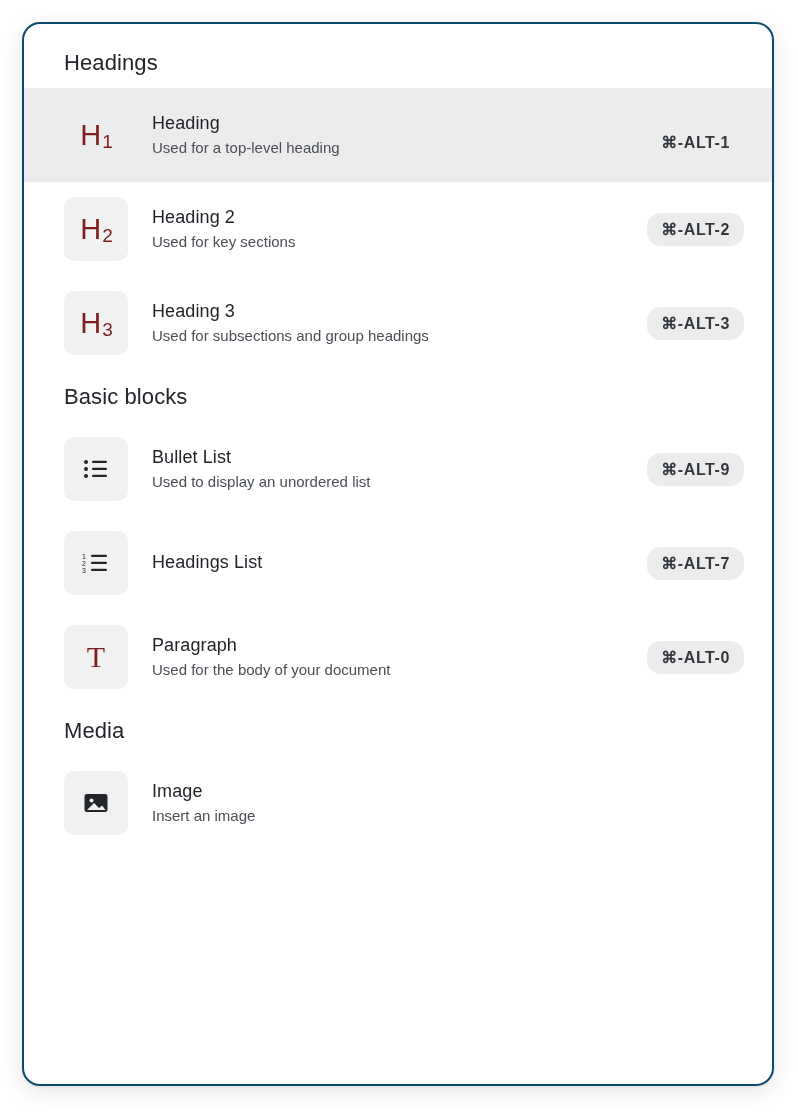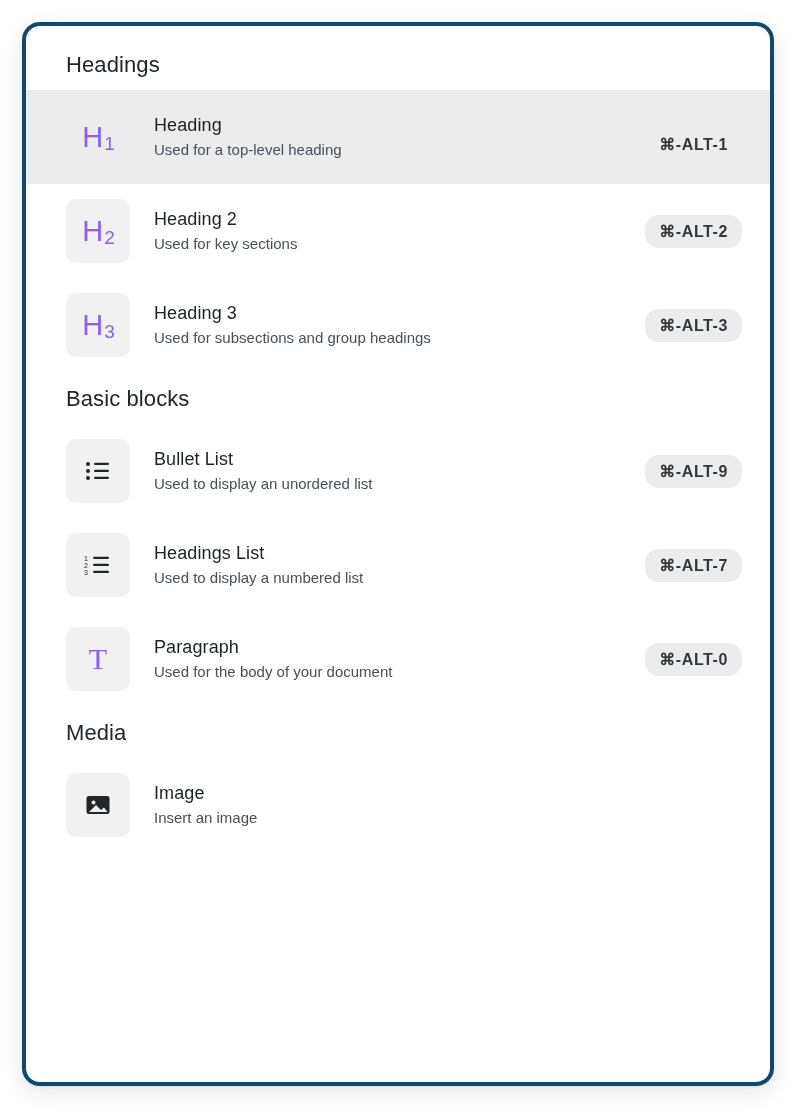--- a/index.html
+++ b/index.html
@@ -15,21 +15,21 @@
     background: #ffffff;
     overflow: hidden;
   }
   .menu-panel {
     position: absolute;
     left: 22px;
     top: 22px;
     width: 752px;
     height: 1064px;
     background: #ffffff;
-    border: 4px solid #0c4a6e;
+    border: 2px solid #0c4a6e;
     border-radius: 18px;
     box-shadow: 0 6px 22px rgba(0,0,0,0.10), 0 1px 3px rgba(0,0,0,0.06);
     box-sizing: border-box;
     overflow: hidden;
     padding-top: 18px;
   }
   .group-label {
     font-size: 22px;
     color: #22262b;
     padding: 14px 0 12px 40px;
@@ -50,21 +50,21 @@
   }
   .icon-box {
     width: 64px;
     height: 64px;
     min-width: 64px;
     border-radius: 10px;
     background: #f1f1f1;
     display: flex;
     align-items: center;
     justify-content: center;
-    color: #8b5cf6;
+    color: #7f1d1d;
   }
   .item.selected .icon-box {
     background: transparent;
   }
   .icon-box .h-glyph {
     font-size: 29px;
     letter-spacing: 0px;
     font-family: "Liberation Sans", sans-serif;
   }
   .icon-box .h-glyph sub {
@@ -180,21 +180,20 @@
           <text x="0" y="7.5" font-size="7" font-family="Liberation Sans, sans-serif" fill="#22262b">1</text>
           <text x="0" y="14.5" font-size="7" font-family="Liberation Sans, sans-serif" fill="#22262b">2</text>
           <text x="0" y="21.5" font-size="7" font-family="Liberation Sans, sans-serif" fill="#22262b">3</text>
           <rect x="9" y="3.8" width="16" height="2.3" rx="1.1" fill="#22262b"></rect>
           <rect x="9" y="10.8" width="16" height="2.3" rx="1.1" fill="#22262b"></rect>
           <rect x="9" y="17.8" width="16" height="2.3" rx="1.1" fill="#22262b"></rect>
         </svg>
       </div>
       <div class="texts">
         <div class="title">Headings List</div>
-        <div class="desc">Used to display a numbered list</div>
       </div>
       <div class="shortcut">⌘-ALT-7</div>
     </div>
 
     <div class="item">
       <div class="icon-box">
         <span class="t-glyph">T</span>
       </div>
       <div class="texts">
         <div class="title">Paragraph</div>

